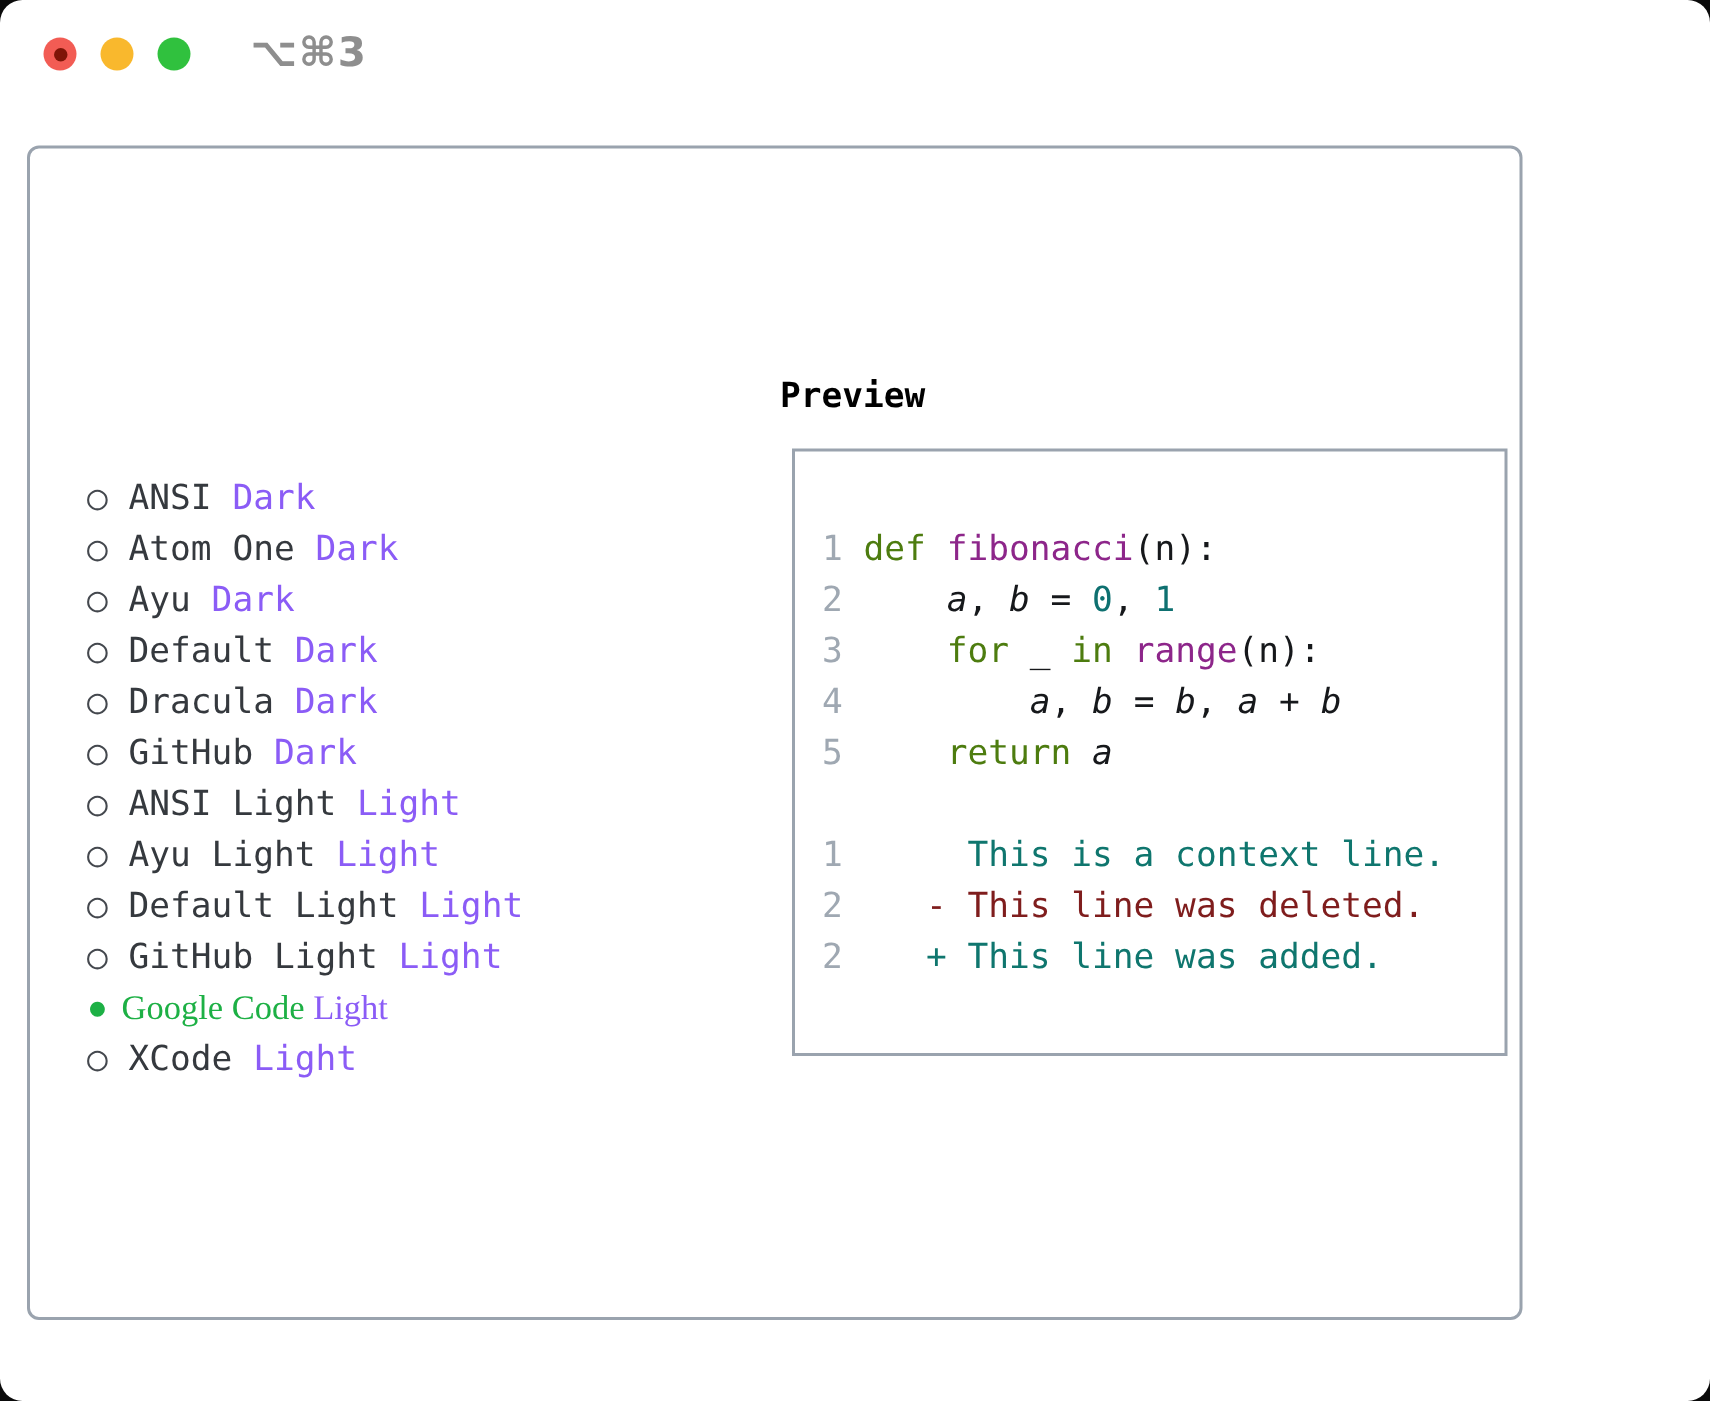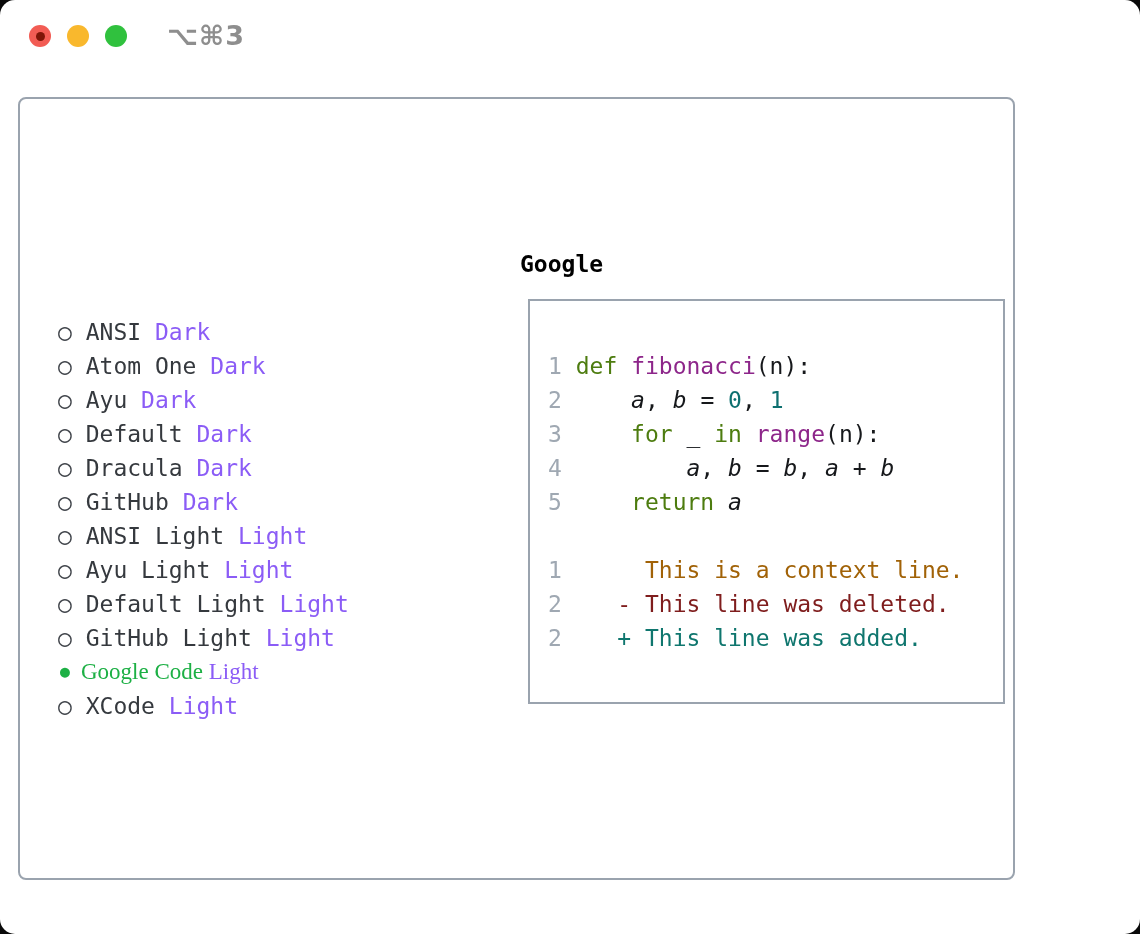--- a/index.html
+++ b/index.html
@@ -56,21 +56,21 @@
     position:absolute; left:18px; top:48px; right:4px;
     font-size:23px; line-height:34px; white-space:pre; color:#16181b;
   }
   .code-line { height:34px; white-space:pre; }
   .seg-n { color:#9fa8b2; }        
   .seg-p { color:#16181b; }        
   .seg-k { color:#4d7c0f; }        
   .seg-f { color:#8d268a;margin-top:18px; }        
   .seg-l { color:#0e7070; }        
   .seg-v { color:#16181b; font-style:italic; } 
-  .seg-c { color:#a16207; }        
+  .seg-c { color:#0f766e; }        
   .seg-d { color:#7f1d1d; }        
   .seg-a { color:#0f766e; }        
 </style>
 </head>
 <body>
 
 <div class="stage">
   <div class="window">
 
     <div class="titlebar">
@@ -86,21 +86,21 @@
 
       <div class="left-col">
         <div id="theme-list"><div class="row"><span class="marker marker-circle">○</span><span>ANSI</span><span class="variant"> Dark</span></div><div class="row"><span class="marker marker-circle">○</span><span>Atom One</span><span class="variant"> Dark</span></div><div class="row"><span class="marker marker-circle">○</span><span>Ayu</span><span class="variant"> Dark</span></div><div class="row"><span class="marker marker-circle">○</span><span>Default</span><span class="variant"> Dark</span></div><div class="row"><span class="marker marker-circle">○</span><span>Dracula</span><span class="variant"> Dark</span></div><div class="row"><span class="marker marker-circle">○</span><span>GitHub</span><span class="variant"> Dark</span></div><div class="row"><span class="marker marker-circle">○</span><span>ANSI Light</span><span class="variant"> Light</span></div><div class="row"><span class="marker marker-circle">○</span><span>Ayu Light</span><span class="variant"> Light</span></div><div class="row"><span class="marker marker-circle">○</span><span>Default Light</span><span class="variant"> Light</span></div><div class="row"><span class="marker marker-circle">○</span><span>GitHub Light</span><span class="variant"> Light</span></div><div class="row sel"><span class="marker">●</span><span>Google Code</span><span class="variant"> Light</span></div><div class="row"><span class="marker marker-circle">○</span><span>XCode</span><span class="variant"> Light</span></div></div>
         <div class="row"> </div>
         
         
         
         
       </div>
 
-      <div class="preview-title">Google</div>
+      <div class="preview-title">Preview</div>
 
       <div class="preview-box">
         <div class="code" id="code-block"><div class="code-line"><span class="seg-n">1</span><span class="seg-p"> </span><span class="seg-k">def</span><span class="seg-p"> </span><span class="seg-f">fibonacci</span><span class="seg-p">(</span><span class="seg-p">n</span><span class="seg-p">):</span></div><div class="code-line"><span class="seg-n">2</span><span class="seg-p">     </span><span class="seg-v">a</span><span class="seg-p">, </span><span class="seg-v">b</span><span class="seg-p"> = </span><span class="seg-l">0</span><span class="seg-p">, </span><span class="seg-l">1</span></div><div class="code-line"><span class="seg-n">3</span><span class="seg-p">     </span><span class="seg-k">for</span><span class="seg-p"> _ </span><span class="seg-k">in</span><span class="seg-p"> </span><span class="seg-f">range</span><span class="seg-p">(</span><span class="seg-p">n</span><span class="seg-p">):</span></div><div class="code-line"><span class="seg-n">4</span><span class="seg-p">         </span><span class="seg-v">a</span><span class="seg-p">, </span><span class="seg-v">b</span><span class="seg-p"> = </span><span class="seg-v">b</span><span class="seg-p">, </span><span class="seg-v">a</span><span class="seg-p"> + </span><span class="seg-v">b</span></div><div class="code-line"><span class="seg-n">5</span><span class="seg-p">     </span><span class="seg-k">return</span><span class="seg-p"> </span><span class="seg-v">a</span></div><div class="code-line">&nbsp;</div><div class="code-line"><span class="seg-n">1</span><span class="seg-c">      This is a context line.</span></div><div class="code-line"><span class="seg-n">2</span><span class="seg-p">    </span><span class="seg-d">- This line was deleted.</span></div><div class="code-line"><span class="seg-n">2</span><span class="seg-p">    </span><span class="seg-a">+ This line was added.</span></div></div>
       </div>
 
     </div>
   </div>
 </div>
 
 </body></html>

